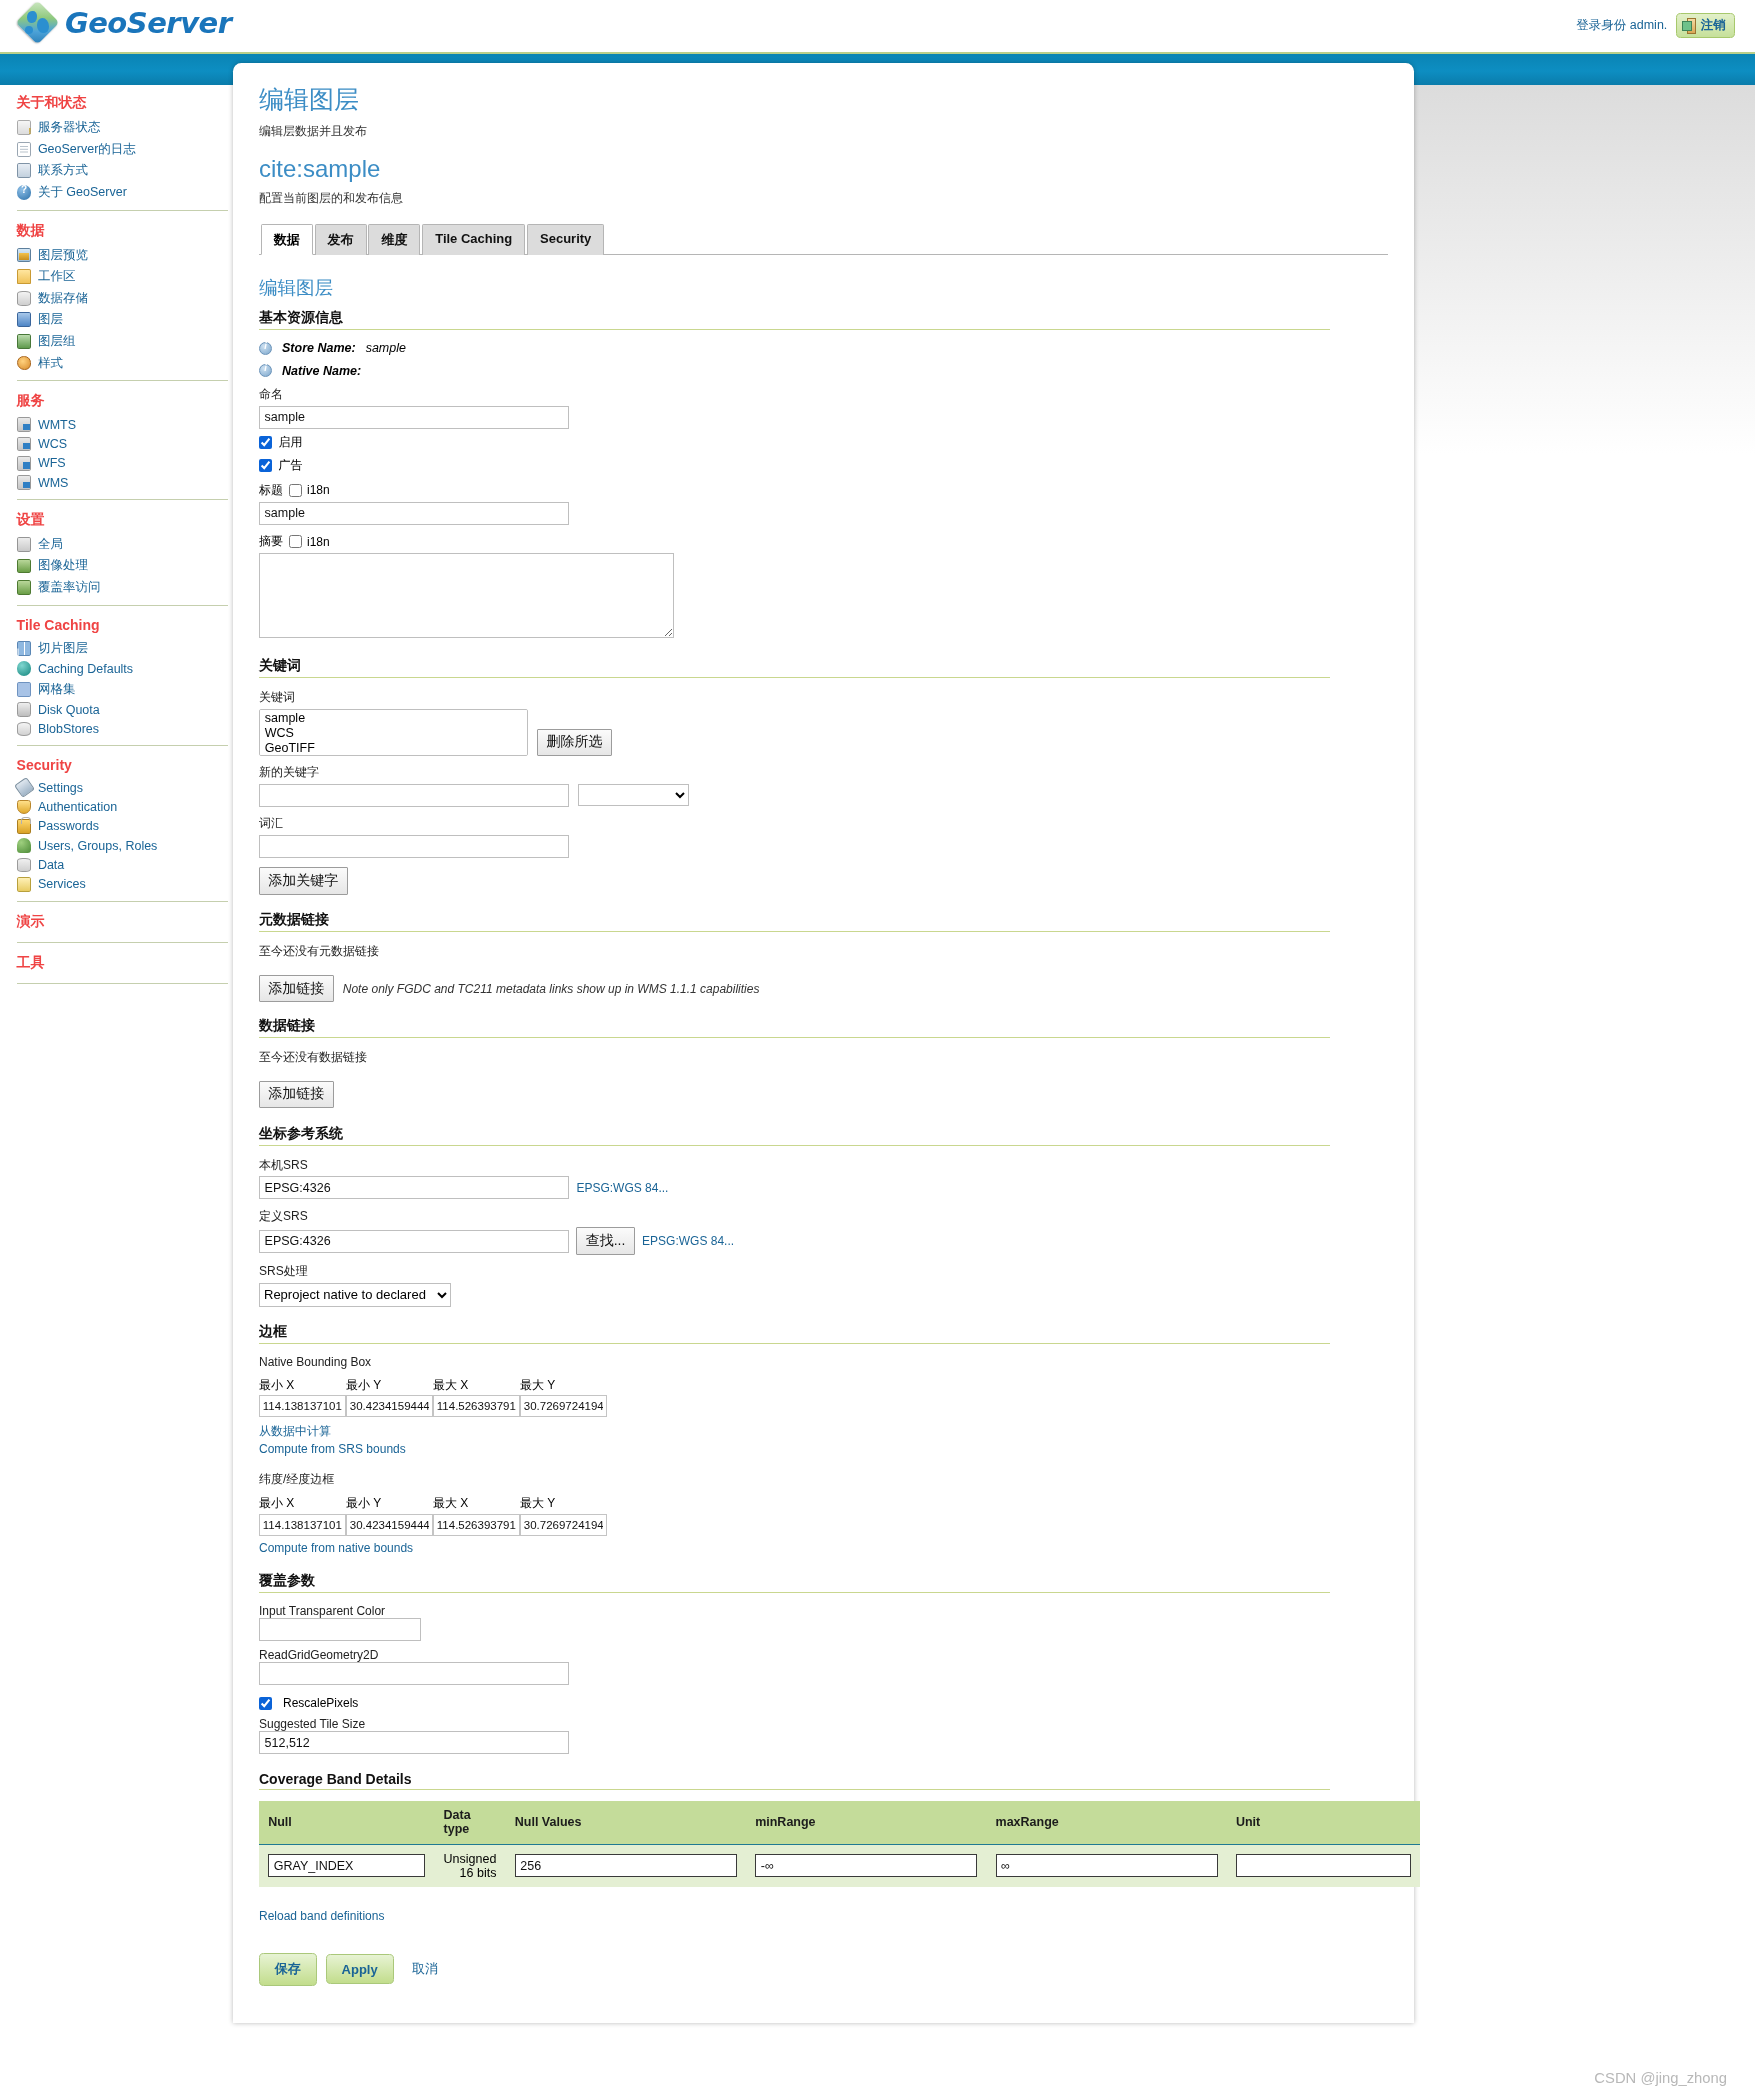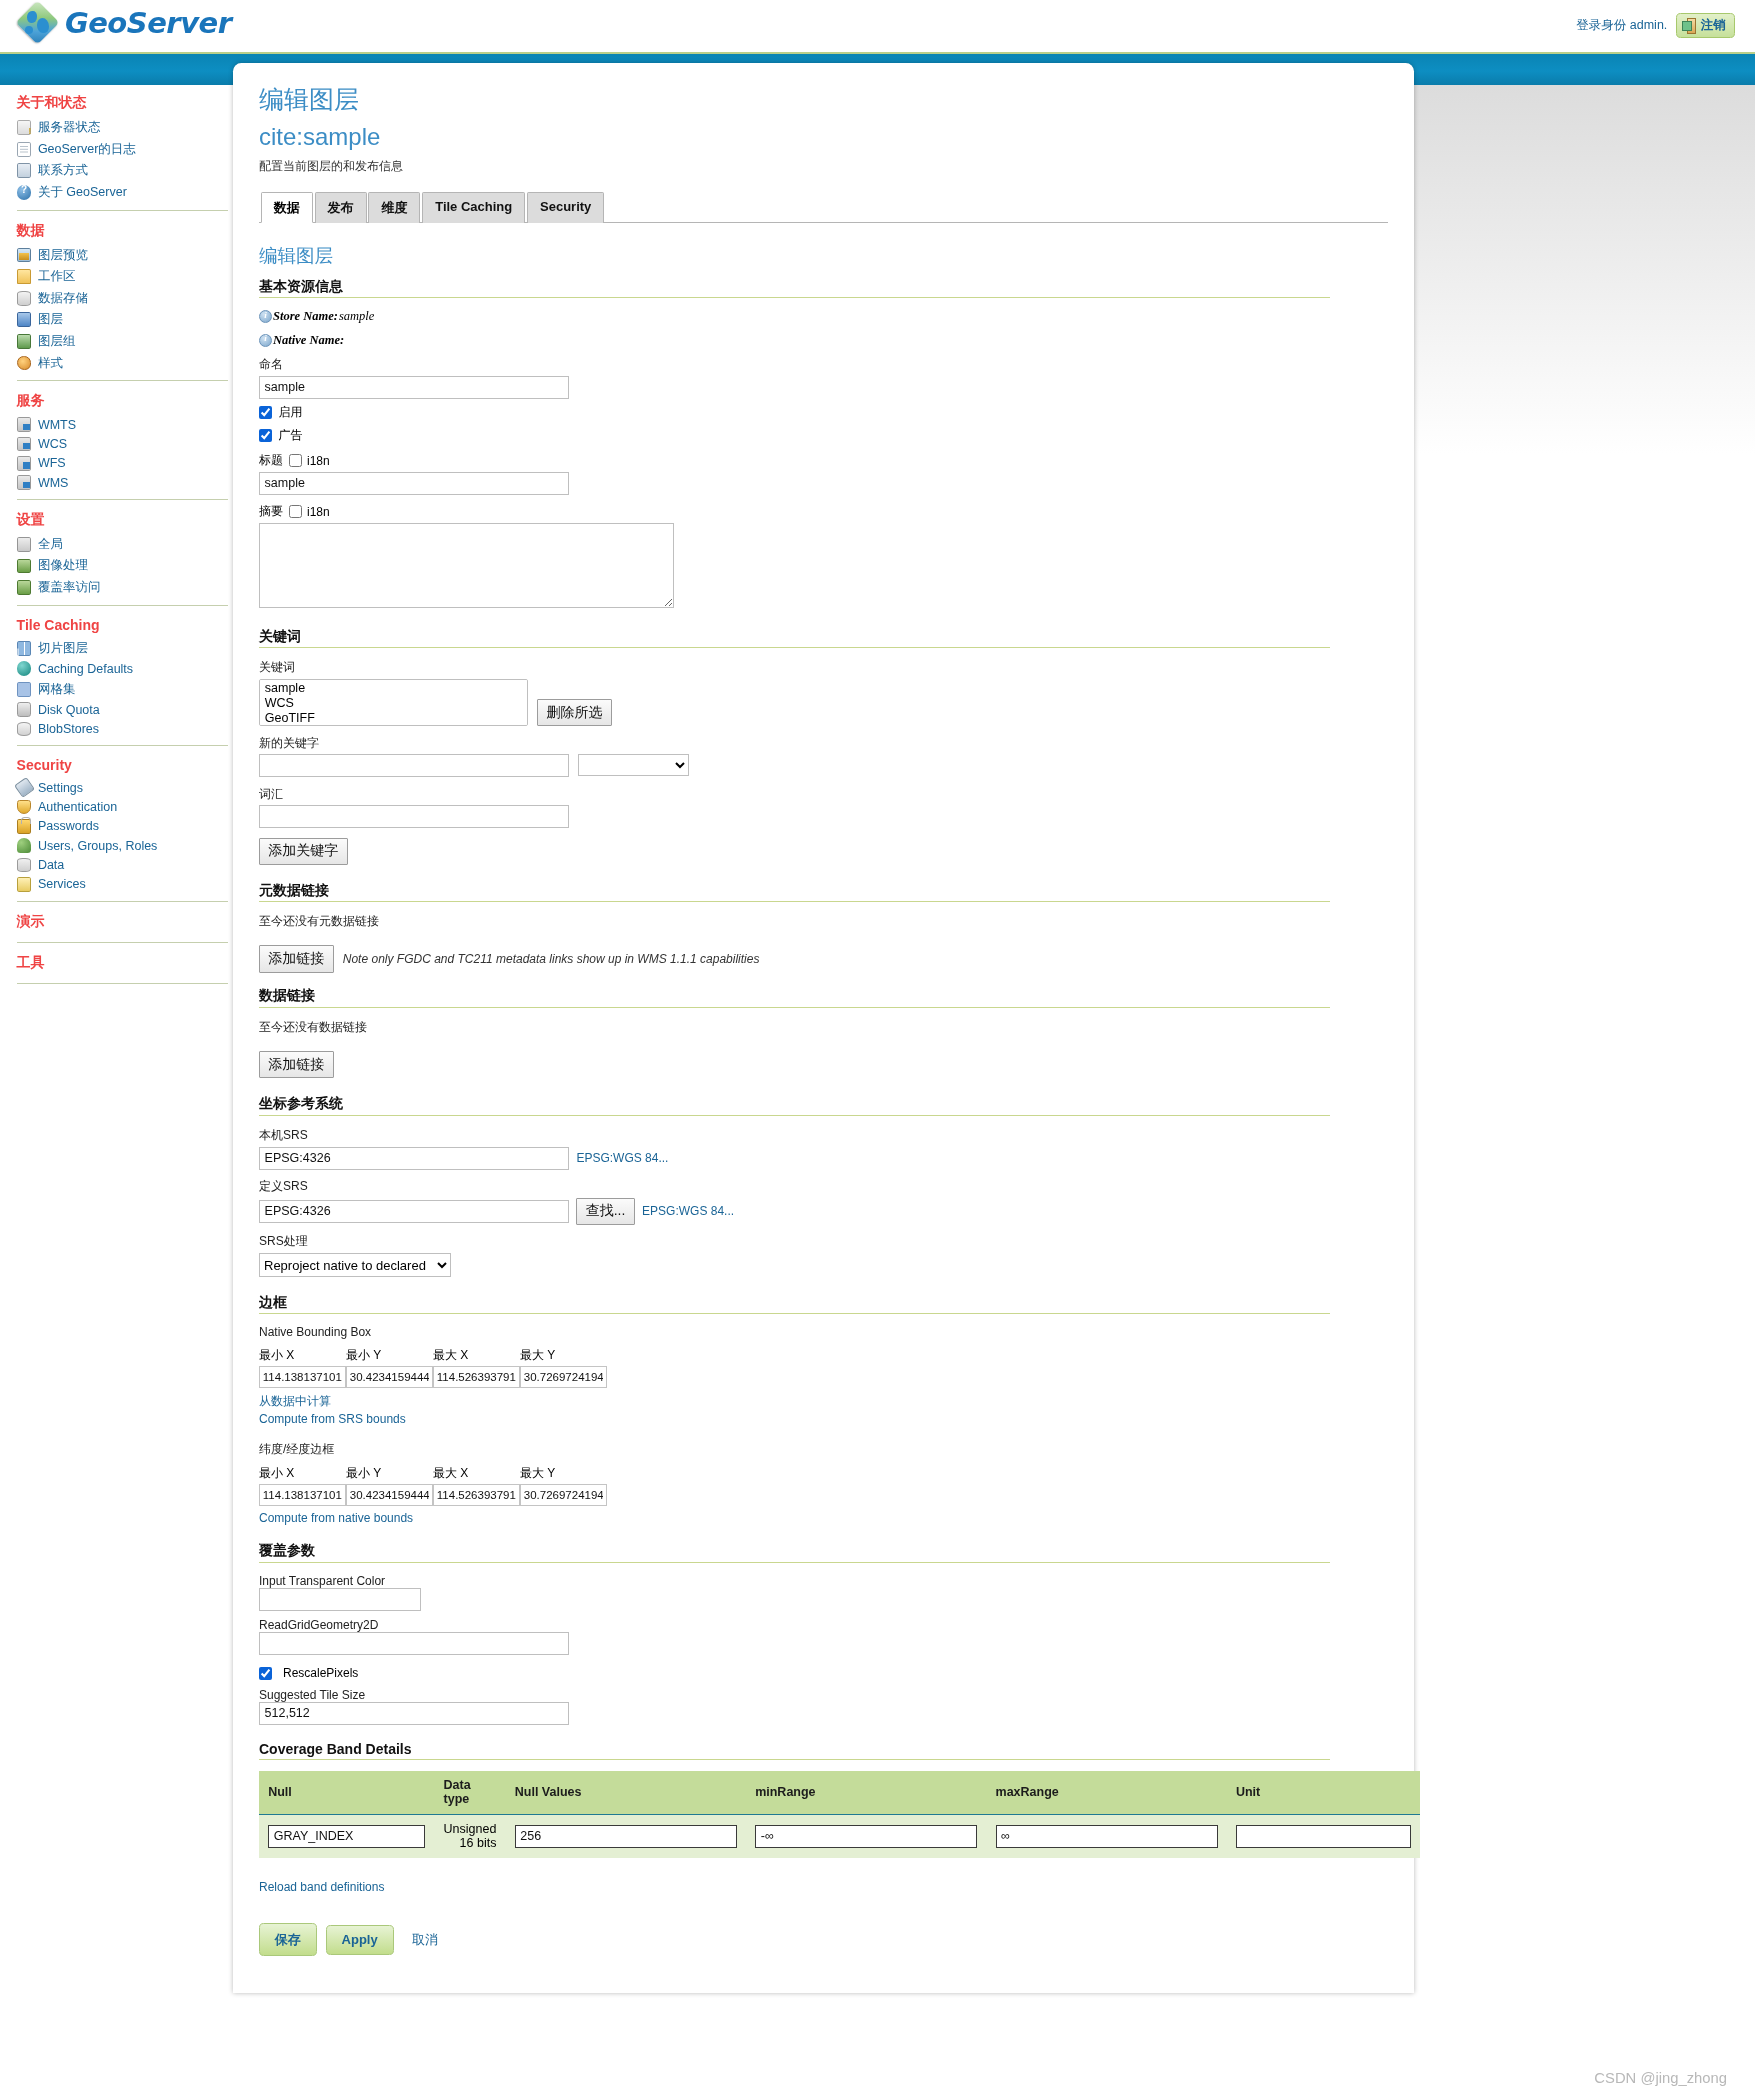--- a/index.html
+++ b/index.html
@@ -101,21 +101,21 @@
   .tab { background:#dcdcdc; border:0.9px solid #b5b5b5; border-bottom:none;
          padding:5.5px 12px 5.5px 12px; font-size:13px; font-weight:bold; color:#111;
          border-radius:1.8px 1.8px 0 0; position:relative; top:0.9px; cursor:pointer; }
   .tab.active { background:#fff; border-bottom:0.9px solid #fff; color:#000; }
 
   
   #form { padding:20px 0 0 0; }
   .edit-head { font-size:18.5px; color:#3c8dc5; margin:0 0 1.8px 0; }
   .sec-title { font-weight:bold; font-size:14px; color:#111; margin:9.2px 0 1.8px 0; }
   .sec-rule { border-bottom:1.8px solid #c9d78f; margin:0 0 11px 0; width:1071px; }
-  .info-line { display:flex; align-items:center; gap:1px; margin:8.3px 0;font-family:Liberation Serif, serif; }
+  .info-line { display:flex; align-items:center; gap:10px; margin:8.3px 0; }
   .info-ico { width:13px;height:13px;border-radius:50%;flex:0 0 13px;
       background:radial-gradient(circle at 35% 30%,#cfe2f2,#7ba6cc); border:0.9px solid #6b93b9; position:relative; }
   .info-ico::after { content:"i"; position:absolute; left:0; right:0; top:-1.8px; text-align:center;
       font-size:9.2px; font-style:italic; font-weight:bold; color:#fff; }
   .info-label { font-weight:bold; font-style:italic; font-size:12.5px; }
   .info-val { font-style:italic; font-size:12.5px; }
   .fld-label { font-size:12px; color:#222; margin:8.3px 0 2.8px 0; }
   input[type=text] {
     font-family:"Liberation Sans", sans-serif; font-size:12.5px;
     border:0.9px solid #bfbfbf; padding:2.8px 4.6px; background:#fff; color:#111; outline:none;
@@ -336,20 +336,21 @@
       <div class="nav-group">
         <div class="nav-title">工具</div>
         <div class="nav-sep"></div>
       </div>
     </div>
 </div>
 
 <div id="panel">
   <div class="panel-inner">
     <h1 id="page-title">编辑图层</h1>
+    <div id="page-sub">编辑层数据并且发布</div>
     <h2 id="layer-name">cite:sample</h2>
     <div id="layer-sub">配置当前图层的和发布信息</div>
 
     <div id="tabs">
         <div class="tab active">数据</div>
         <div class="tab">发布</div>
         <div class="tab">维度</div>
         <div class="tab">Tile Caching</div>
         <div class="tab">Security</div>
       </div>

